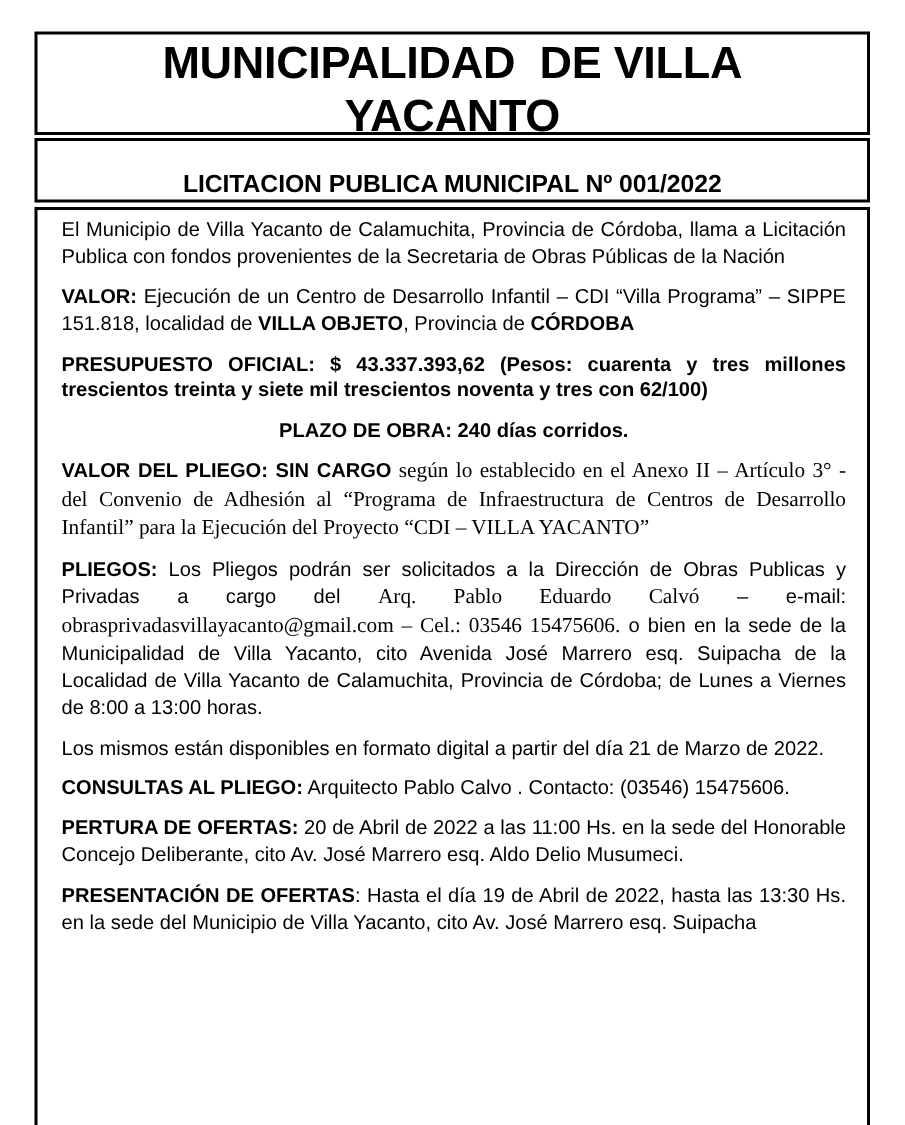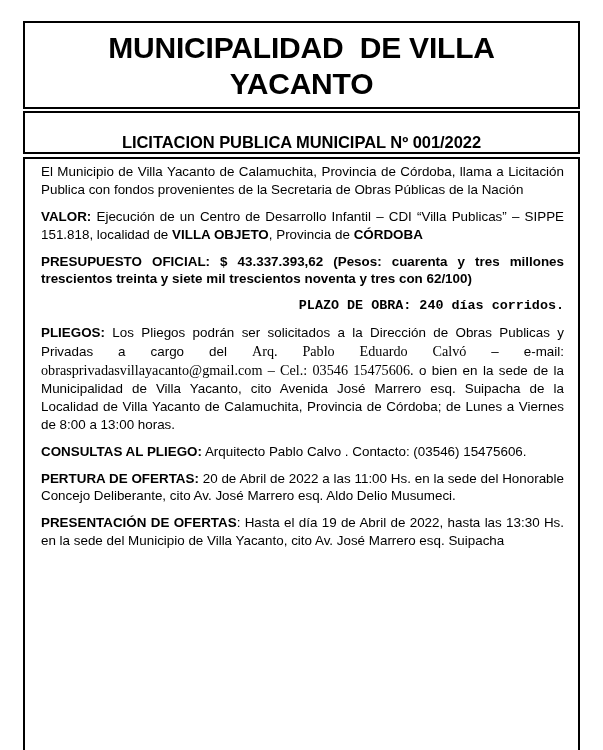--- a/index.html
+++ b/index.html
@@ -22,23 +22,23 @@
     box-sizing: border-box;
     padding: 21px 23px 15px 23px;
   }
   .box {
     border: 2.5px solid #000000;
     background: #ffffff;
     box-sizing: border-box;
   }
   
   #title-box {
-    height: 88px;
+    height: 69px;
     display: flex;
-    align-items: flex-end;
+    align-items: flex-start;
     justify-content: center;
     padding: 2px 10px 6px 10px;
   }
   #title-text {
     font-size: 30px;
     font-weight: bold;
     line-height: 1.18;
     text-align: center;
     letter-spacing: -0.2px;
     white-space: pre-wrap;
@@ -70,48 +70,50 @@
     text-align: justify;
     text-justify: inter-word;
     margin: 0 0 9px 0;
   }
   .para:last-child { margin-bottom: 3px; }
   b, .b { font-weight: bold; }
   .serif {
     font-family: "Liberation Serif", serif;
     font-size: 14.2px;
   }
-  .nojust { text-align: right; font-family: Liberation Mono, monospace; }
+  .nojust { text-align: center; }
 </style>
 </head>
 <body>
 
 <div id="page">
 
   <div class="box" id="title-box">
     <div id="title-text">MUNICIPALIDAD  DE VILLA YACANTO</div>
   </div>
 
   <div class="box" id="subtitle-box">
     <div id="subtitle-text">LICITACION PUBLICA MUNICIPAL Nº 001/2022</div>
   </div>
 
   <div class="box" id="body-box">
 
     <p class="para"><span>El Municipio de Villa Yacanto de Calamuchita, Provincia de Córdoba, llama a Licitación Publica con fondos provenientes de la Secretaria de Obras Públicas de la Nación</span></p>
 
-    <p class="para"><b>VALOR:</b><span> Ejecución de un Centro de Desarrollo Infantil – CDI “Villa Publicas” – SIPPE 151.818, localidad de </span><b>VILLA OBJETO</b><span>,  Provincia de </span><b>CÓRDOBA</b></p>
+    <p class="para"><b>VALOR:</b><span> Ejecución de un Centro de Desarrollo Infantil – CDI “Villa Programa” – SIPPE 151.818, localidad de </span><b>VILLA OBJETO</b><span>,  Provincia de </span><b>CÓRDOBA</b></p>
 
     <p class="para"><b>PRESUPUESTO OFICIAL: $ 43.337.393,62 (Pesos: cuarenta y tres millones trescientos treinta y siete mil trescientos noventa y tres con 62/100)</b></p>
 
     <p class="para nojust"><b>PLAZO DE OBRA:  240 días corridos.</b></p>
 
+    <p class="para"><b>VALOR DEL PLIEGO: SIN CARGO</b><span class="serif"> según lo establecido en el Anexo II – Artículo 3° - del Convenio de Adhesión al “Programa de Infraestructura de Centros de Desarrollo Infantil” para la Ejecución del Proyecto “CDI – VILLA YACANTO”</span></p>
 
     <p class="para"><b>PLIEGOS:</b><span> Los Pliegos podrán ser solicitados a la Dirección de Obras Publicas y Privadas a cargo del </span><span class="serif">Arq. Pablo Eduardo Calvó</span><span> – e-mail: </span><span class="serif">obrasprivadasvillayacanto@gmail.com – Cel.: 03546 15475606.</span><span> o bien en la sede de la Municipalidad de Villa Yacanto, cito Avenida José Marrero esq. Suipacha de la Localidad de Villa Yacanto de Calamuchita, Provincia de Córdoba; de Lunes a Viernes de 8:00 a 13:00 horas.</span></p>
 
+    <p class="para"><span>Los mismos están disponibles en formato digital a partir del día 21 de Marzo de 2022.</span></p>
 
     <p class="para"><b>CONSULTAS AL PLIEGO:</b><span>  Arquitecto  Pablo  Calvo . Contacto: (03546) 15475606.</span></p>
 
     <p class="para"><b>PERTURA DE OFERTAS:</b><span> 20 de Abril de 2022 a las 11:00 Hs. en la sede del Honorable Concejo Deliberante, cito Av. José Marrero esq. Aldo Delio Musumeci.</span></p>
 
     <p class="para"><b>PRESENTACIÓN DE OFERTAS</b><span>: Hasta el día 19 de Abril de 2022, hasta las 13:30 Hs. en la sede del Municipio de Villa Yacanto, cito Av. José Marrero esq. Suipacha</span></p>
 
   </div>
 </div>
 

